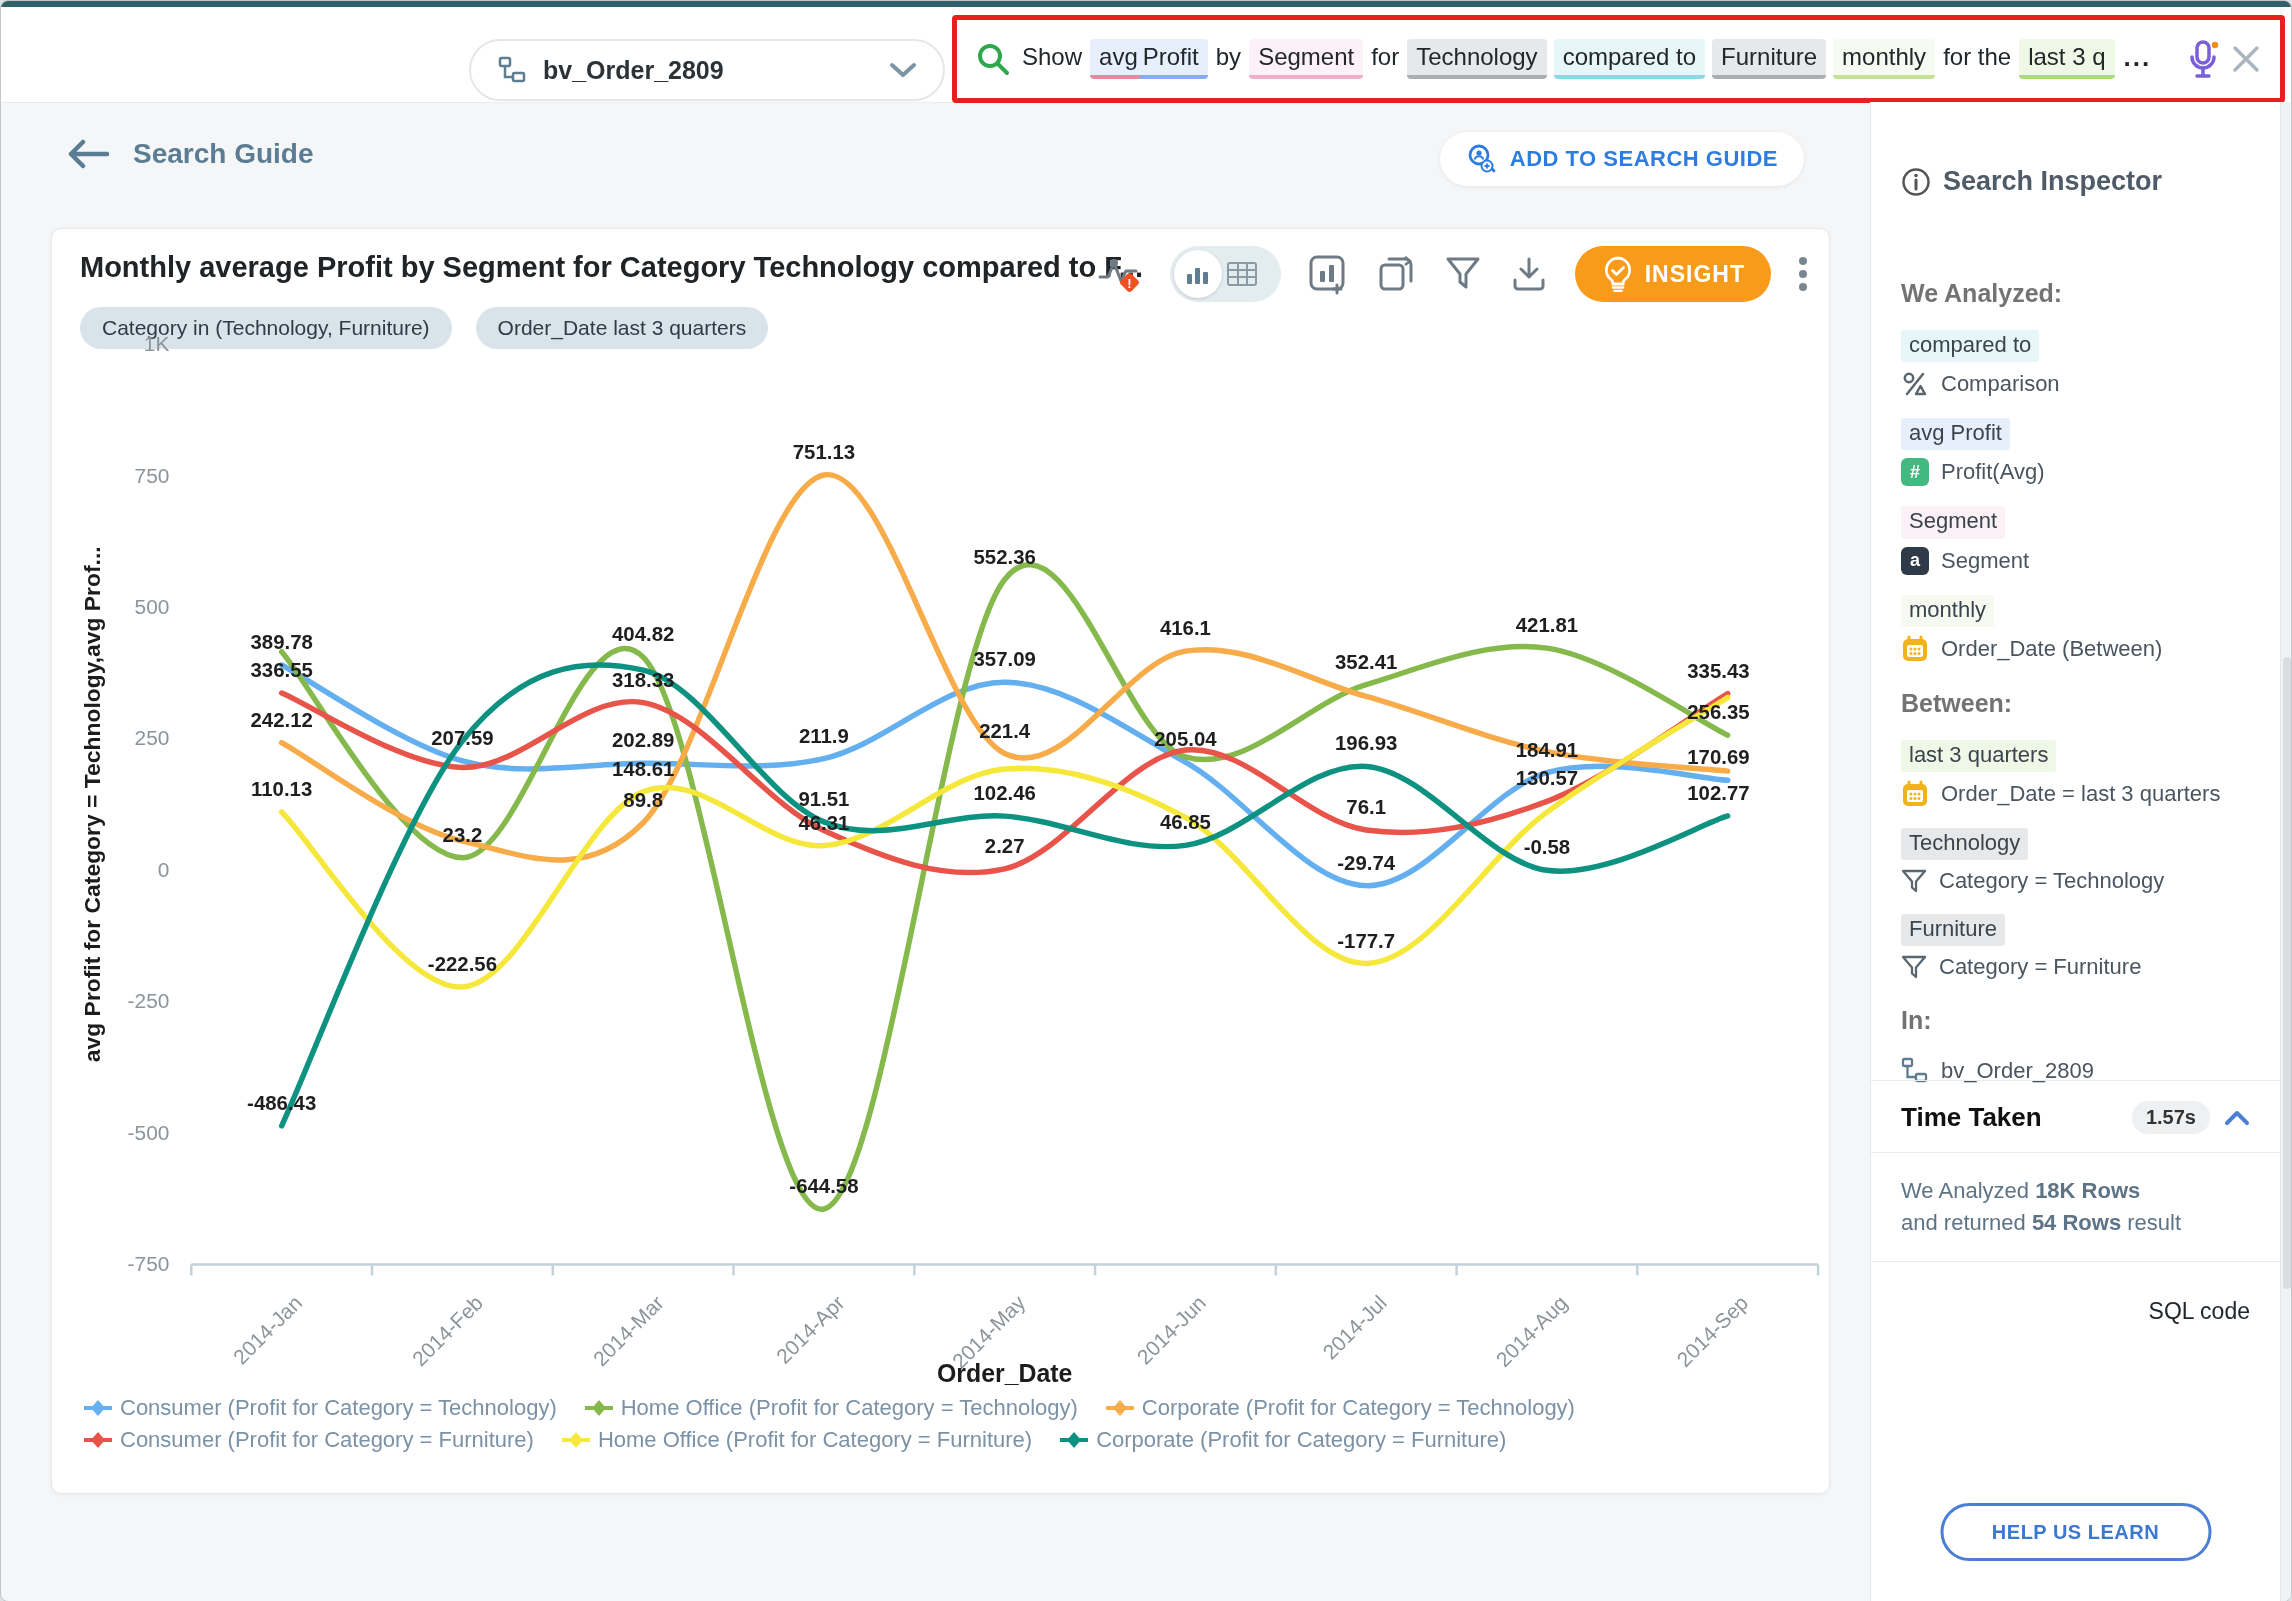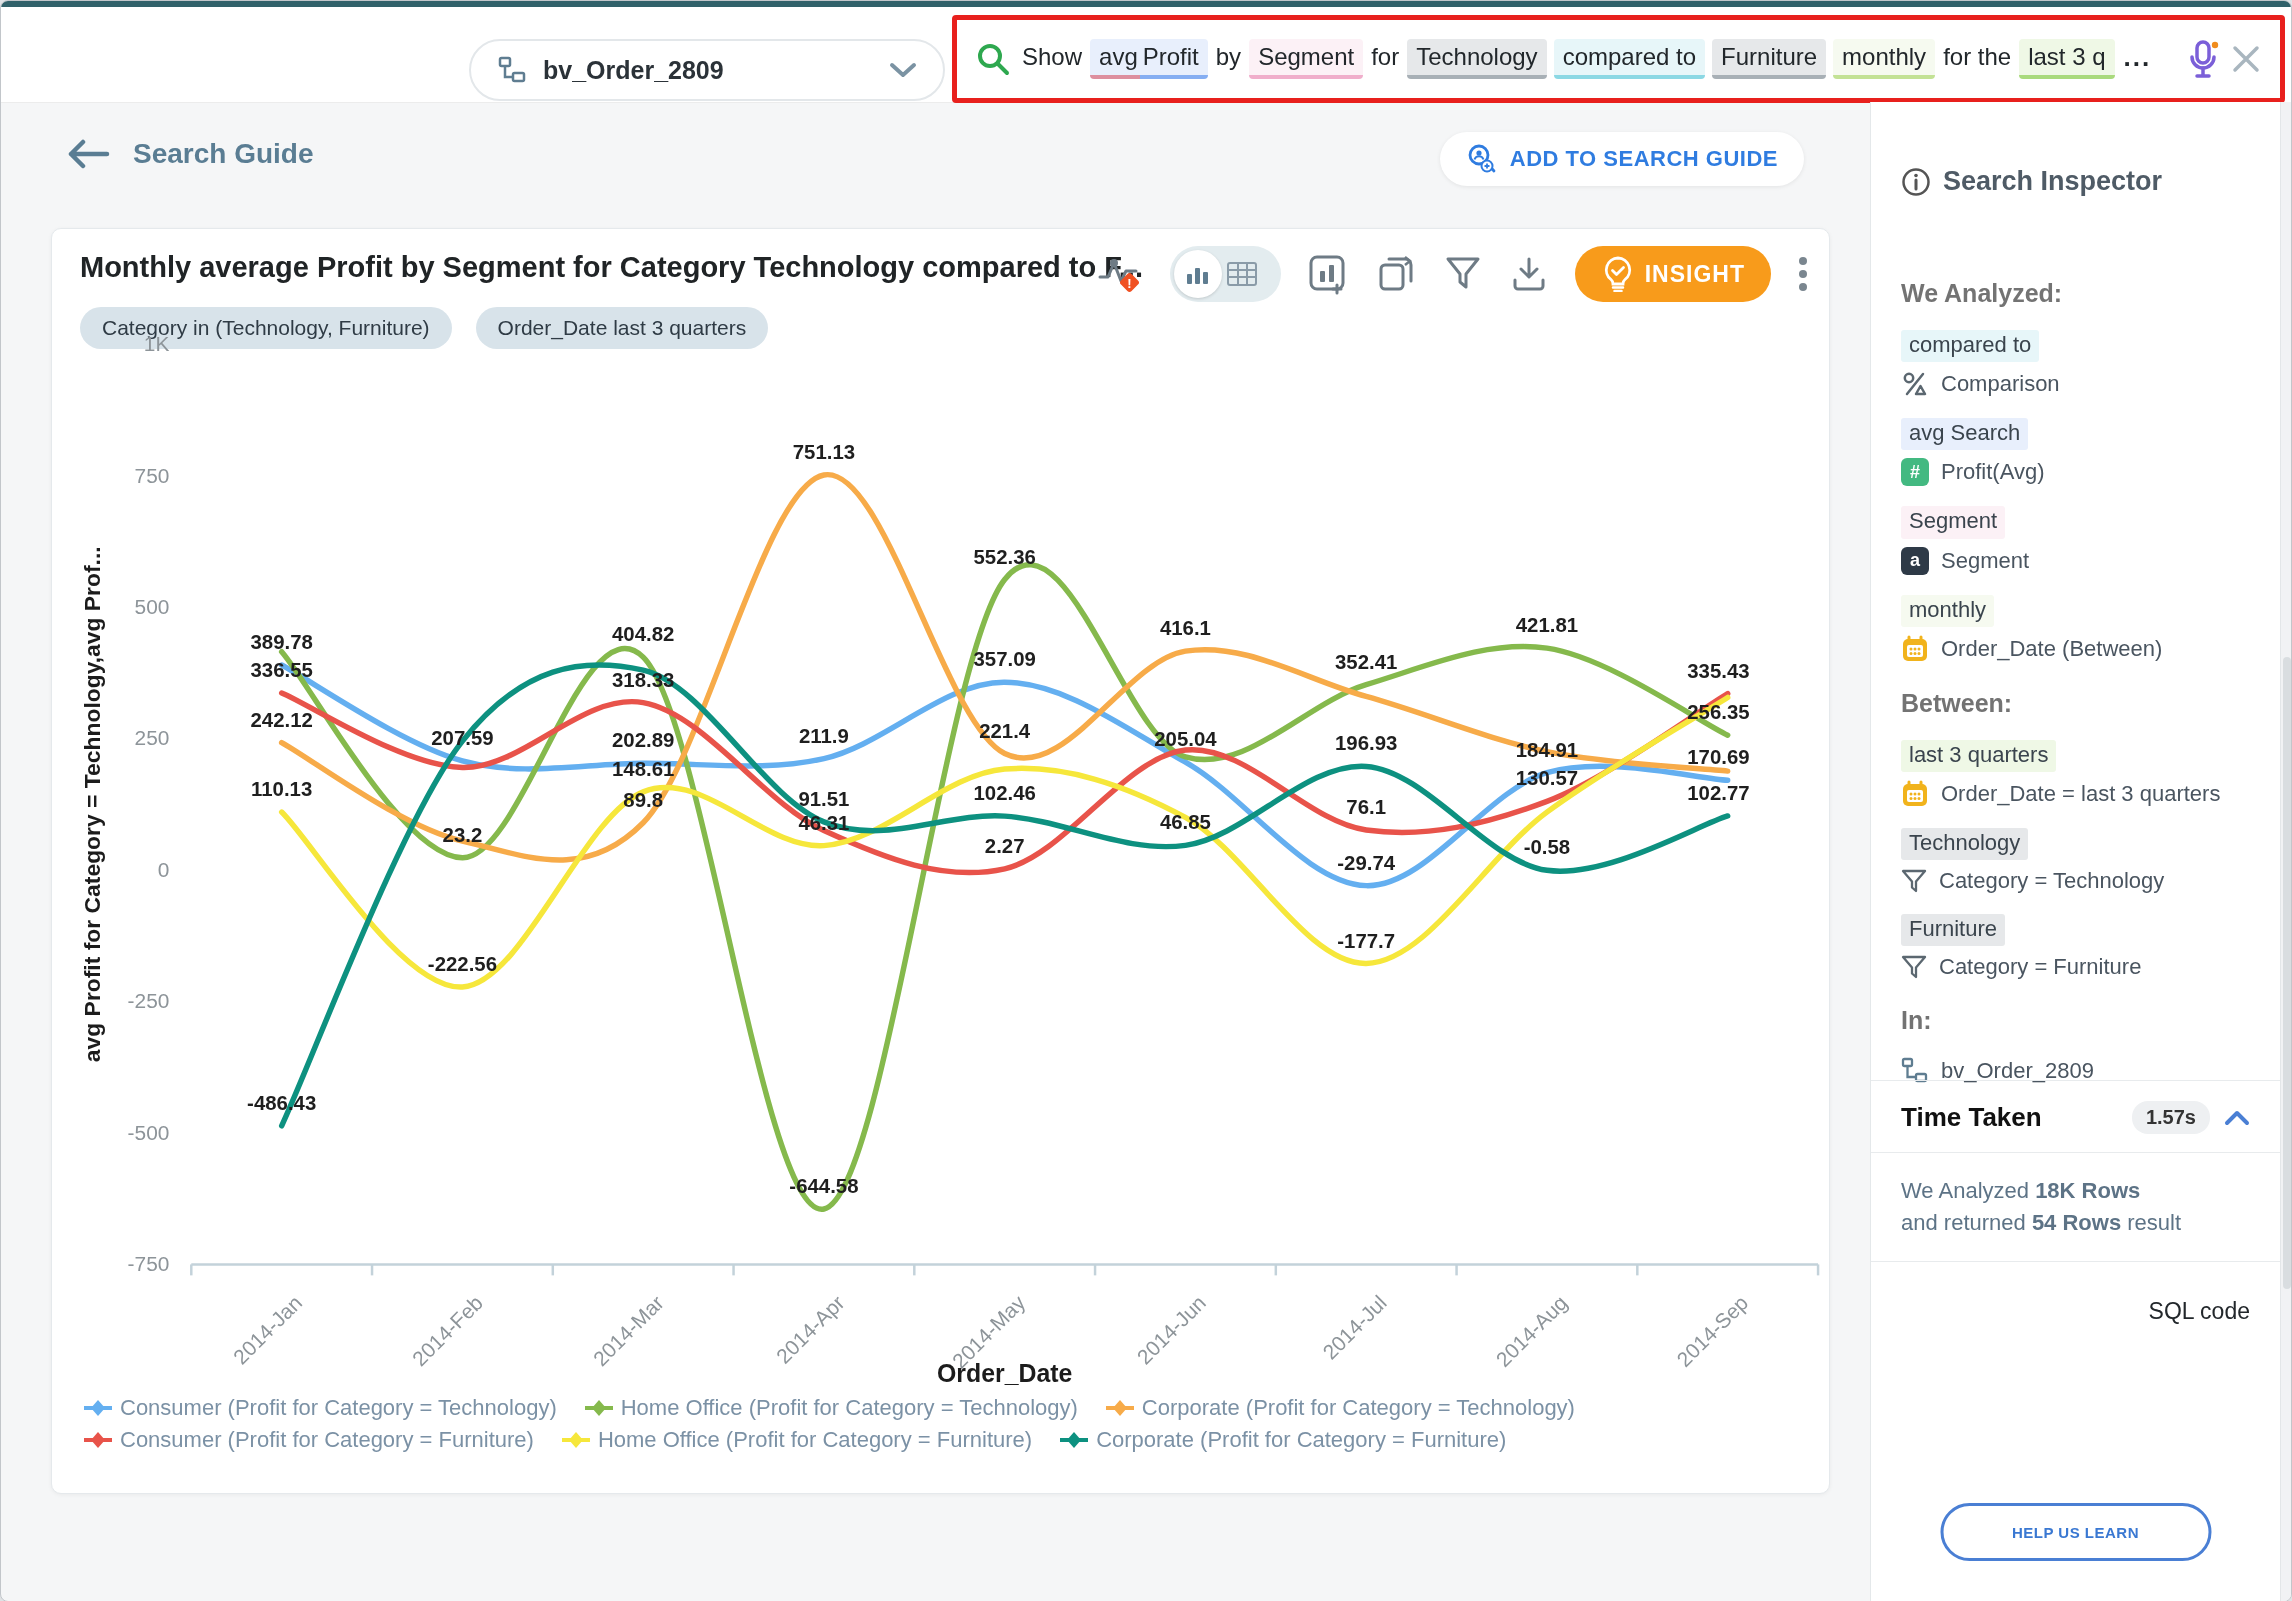--- a/index.html
+++ b/index.html
@@ -61,21 +61,21 @@
   #time-section { position:absolute; left:0; top:978px; width:100%; }
   .divider { height:1px; background:#e8ebed; margin:0 0; }
   .tt-head { display:flex; align-items:center; padding:20px 30px 18px; gap:14px; }
   .tt-title { font-size:26px; font-weight:800; color:#111; flex:1; }
   .tt-badge { background:#eef0f2; border-radius:16px; padding:5px 14px; font-size:20px; font-weight:700; color:#333; }
   .tt-rows { padding:22px 30px; font-size:22px; color:#5d7386; line-height:1.45; }
   .tt-rows b { font-weight:800; }
   .sql-block { padding:36px 30px 0; }
   .sql-title { font-size:23px; color:#22272b; margin-bottom:10px;text-align:right; }
   .sql-link { font-size:23px; color:#22272b; line-height:1.4; width:328px; }
-  .help-btn { position:absolute; left:50%; transform:translateX(-50%); top:1401px; width:271px; height:58px; border:3px solid #4a7fd4; border-radius:29px; background:#fff; color:#3a78d2; font-size:15px; font-weight:800; letter-spacing:0.5px; display:flex; align-items:center; justify-content:center; }
+  .help-btn { position:absolute; left:50%; transform:translateX(-50%); top:1401px; width:271px; height:58px; border:3px solid #4a7fd4; border-radius:29px; background:#fff; color:#3a78d2; font-size:20px; font-weight:800; letter-spacing:0.5px; display:flex; align-items:center; justify-content:center; }
 </style>
 </head>
 <body>
 
 <div id="frame">
   <div id="topstripe"></div>
 
   <div id="topbar">
     <div class="ds-pill">
       <span class="tb-icon">
@@ -396,21 +396,21 @@
         <div class="insp-row">
           <span style="display: flex;">
             <svg width="28" height="28" viewBox="0 0 28 28">
               <path d="M22 4 L6 24" stroke="#5b6770" stroke-width="2.5" stroke-linecap="round"></path>
               <circle cx="8" cy="8" r="4.2" fill="none" stroke="#5b6770" stroke-width="2.5"></circle>
               <path d="M15 24 l4.5 -8 4.5 8 Z" fill="none" stroke="#5b6770" stroke-width="2.5" stroke-linejoin="round"></path>
             </svg>
           </span>
           <span>Comparison</span>
         </div>
-        <div style="margin-bottom: 8px;"><span class="insp-token token t-metric" style="margin-bottom: 0px;">avg Search</span></div>
+        <div style="margin-bottom: 8px;"><span class="insp-token token t-metric" style="margin-bottom: 0px;">avg Profit</span></div>
         <div class="insp-row">
           <span style="display: flex;">
             <span class="badge-sq" style="background:#43b981">#</span>
           </span>
           <span>Profit(Avg)</span>
         </div>
         <div style="margin-bottom: 8px;"><span class="insp-token token t-dimension" style="margin-bottom: 0px;">Segment</span></div>
         <div class="insp-row">
           <span style="display: flex;">
             <span class="badge-sq" style="background:#2e3a47">a</span>

